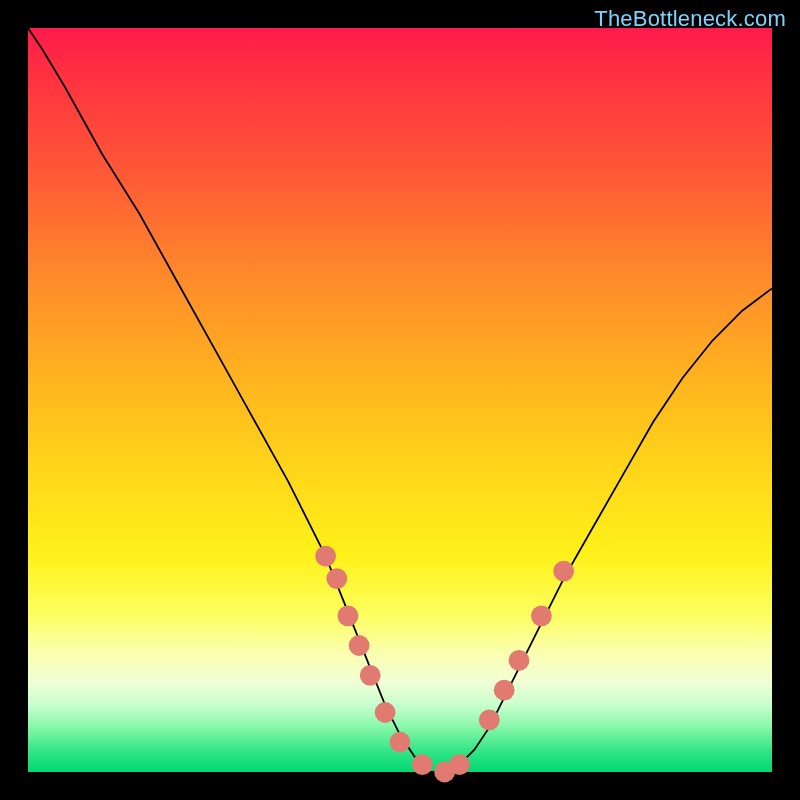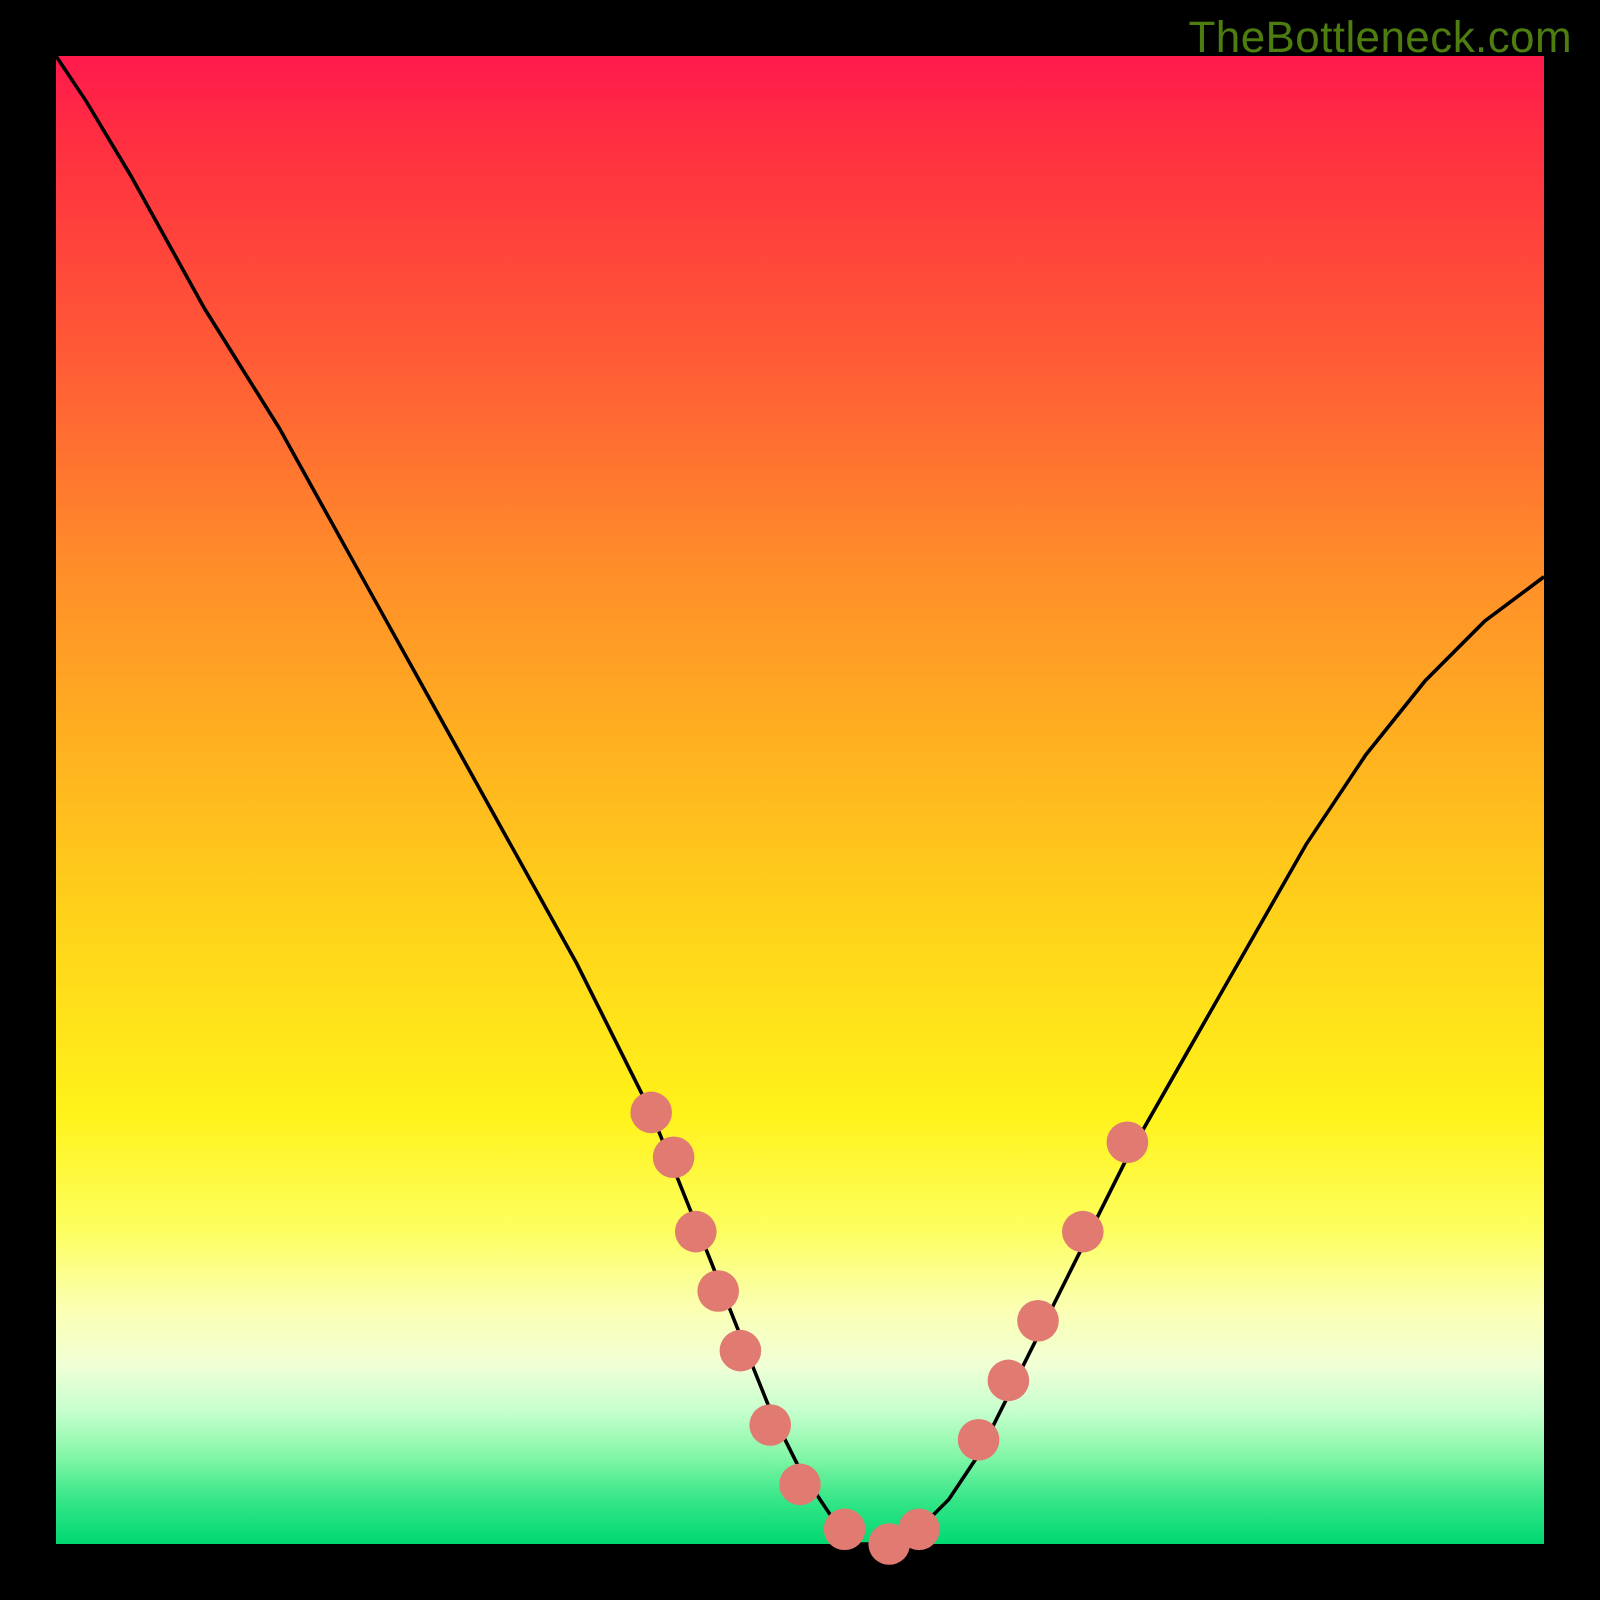--- a/index.html
+++ b/index.html
@@ -10,21 +10,21 @@
     height: 800px;
     background: #000;
   }
   .watermark {
     position: absolute;
     top: 6px;
     right: 14px;
     font-family: Arial, Helvetica, sans-serif;
     font-size: 22px;
     font-weight: 500;
-    color: #4d7c0f;
+    color: #7dd3fc;
     letter-spacing: 0.2px;
   }
   .plot {
     position: absolute;
     left: 28px;
     top: 28px;
     width: 744px;
     height: 744px;
     background: linear-gradient(to bottom,
       #ff1a4d 0%,

